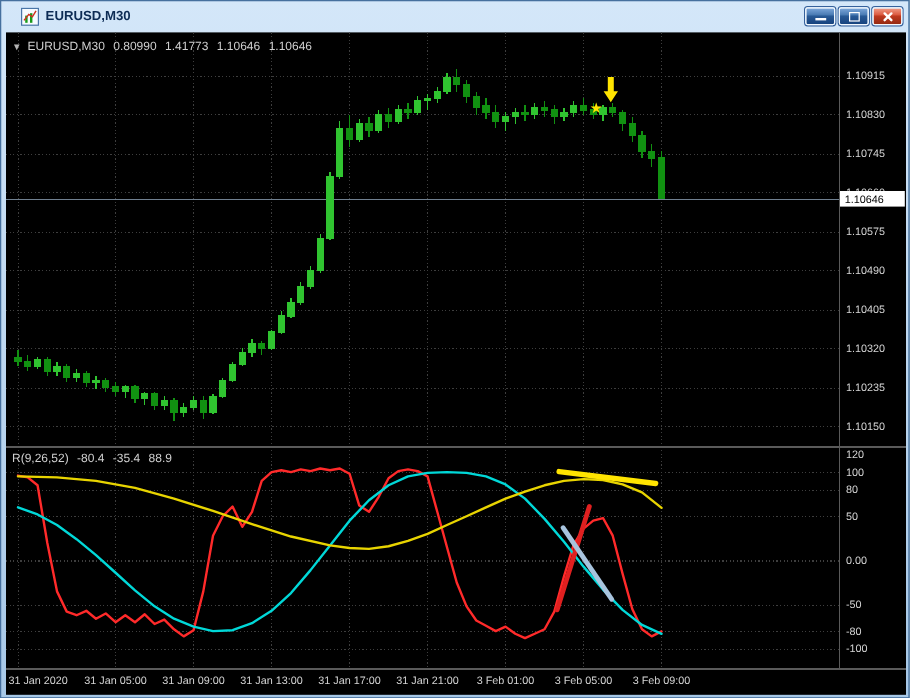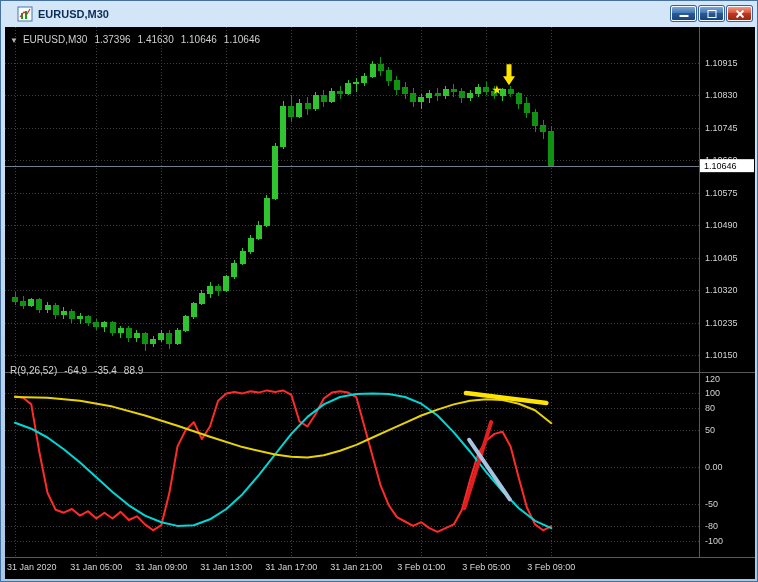--- a/index.html
+++ b/index.html
@@ -17,21 +17,21 @@
   .btn .sq{position:absolute;left:50%;top:50%;transform:translate(-50%,-50%);width:7px;height:6px;border:1px solid #fff;}
   .btn .xa,.btn .xb{position:absolute;left:50%;top:50%;width:10px;height:2px;background:#fff;border-radius:1px;}
   .btn .xa{transform:translate(-50%,-50%) rotate(45deg);}
   .btn .xb{transform:translate(-50%,-50%) rotate(-45deg);}
   .client{position:absolute;left:4px;top:26px;width:750px;height:552px;background:#000;}
   #chart-svg{position:absolute;left:0;top:0;}
   #chart-svg text{font-family:"Liberation Sans",sans-serif;}
   .pane-label{position:absolute;display:flex;gap:7px;align-items:baseline;
     color:#cfcfcf;font-size:10px;pointer-events:none;white-space:nowrap;}
   #main-label{left:5px;top:7px;}
-  #ind-label{left:5px;top:338px;}
+  #ind-label{left:5px;top:350px;}
   .expander{font-size:8px;color:#b4b4b4;margin-right:-2px;}
 </style>
 </head>
 <body>
 
 <div class="window">
   <div class="titlebar">
     <svg width="16" height="16">
       <rect x="1" y="1" width="14" height="14" fill="#f6fbff" stroke="#4a76a8"></rect>
       <rect x="4" y="7" width="2" height="6" fill="#1a9a1a"></rect>
@@ -254,26 +254,26 @@
         <text x="286.25" y="543" fill="#D4D4D4" font-size="9" text-anchor="middle">31 Jan 17:00</text>
         <text x="351.25" y="543" fill="#D4D4D4" font-size="9" text-anchor="middle">31 Jan 21:00</text>
         <text x="416.25" y="543" fill="#D4D4D4" font-size="9" text-anchor="middle">3 Feb 01:00</text>
         <text x="481.25" y="543" fill="#D4D4D4" font-size="9" text-anchor="middle">3 Feb 05:00</text>
         <text x="546.25" y="543" fill="#D4D4D4" font-size="9" text-anchor="middle">3 Feb 09:00</text>
       </svg>
 
     <div class="pane-label" id="main-label">
       <span class="expander">▼</span>
       <span>EURUSD,M30</span>
-      <span>1.37396</span>
-      <span>1.41630</span>
+      <span>0.80990</span>
+      <span>1.41773</span>
       <span>1.10646</span>
       <span>1.10646</span>
     </div>
 
     <div class="pane-label" id="ind-label">
       <span>R(9,26,52)</span>
-      <span>-64.9</span>
+      <span>-80.4</span>
       <span>-35.4</span>
       <span>88.9</span>
     </div>
   </div>
 </div>
 
 </body></html>

